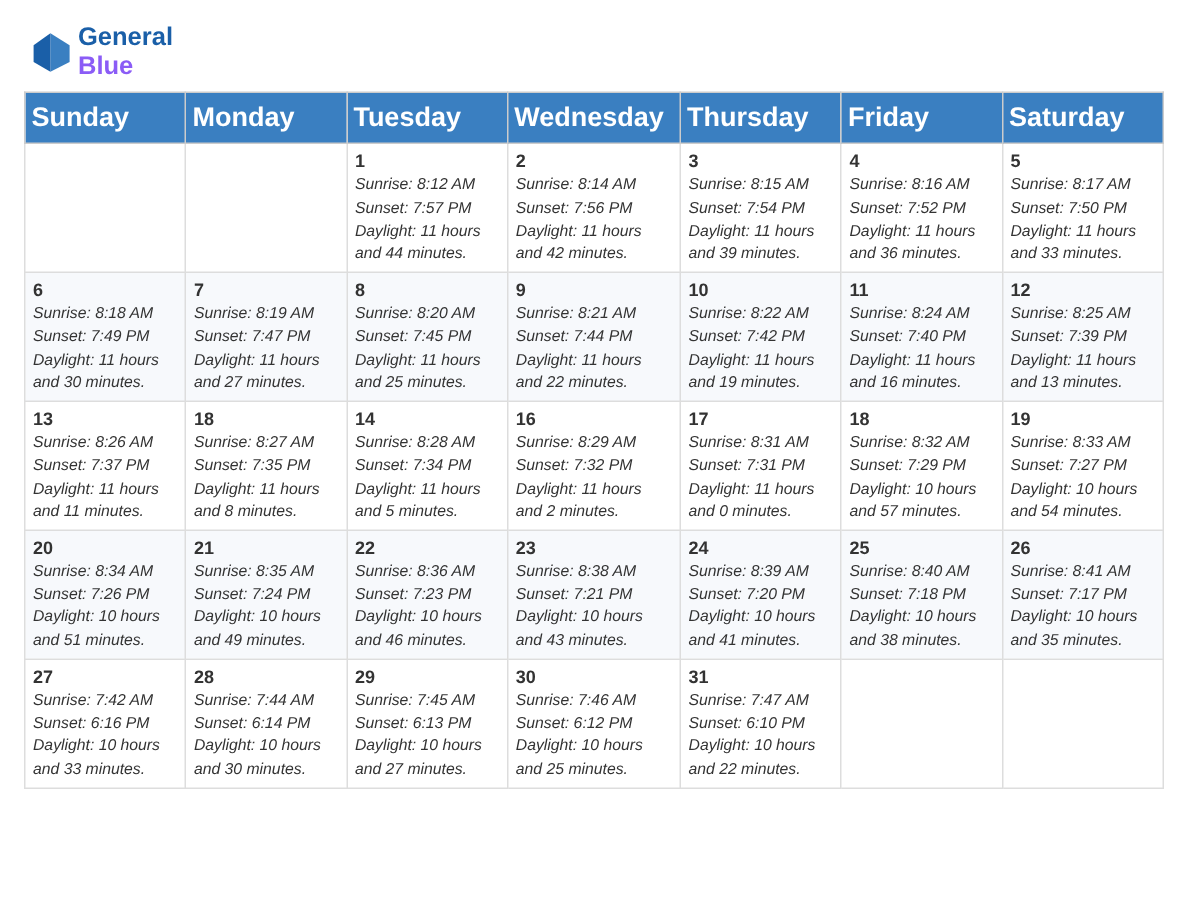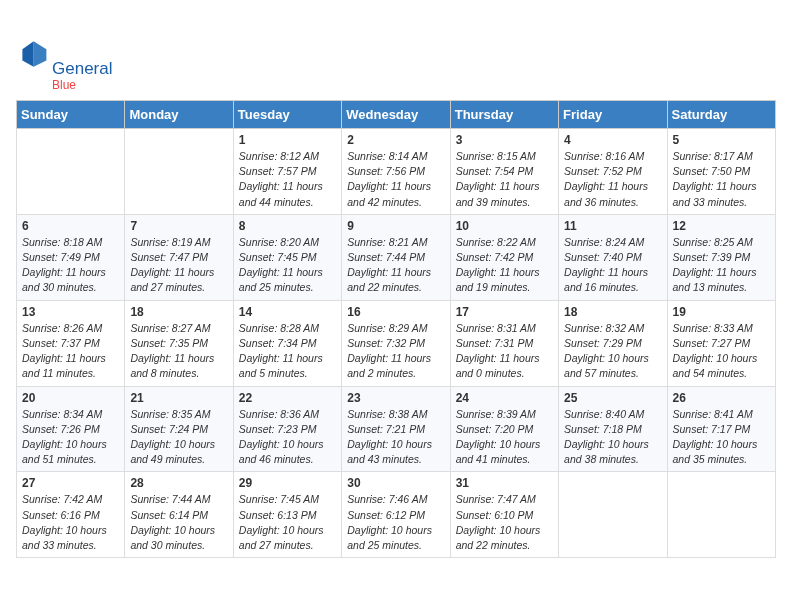--- a/index.html
+++ b/index.html
@@ -38,21 +38,21 @@
       color: #444;
     }
     .calendar {
       width: 100%;
       border-collapse: collapse;
       margin-top: 8px;
     }
     .calendar th {
       background: #3a7fc1;
       color: #fff;
-      font-size: 13px;
+      font-size: 18px;
       font-weight: bold;
       padding: 6px 4px;
       text-align: left;
       border: 1px solid #ccc;
     }
     .calendar td {
       border: 1px solid #ddd;
       vertical-align: top;
       padding: 4px 5px;
       font-size: 10.5px;
@@ -81,22 +81,22 @@
 </head>
 <body>
 
 <div class="header">
   <div class="logo">
     <svg class="logo-icon" viewBox="0 0 40 40" xmlns="http://www.w3.org/2000/svg">
       <polygon points="22,4 38,14 38,28 22,36" fill="#3a7fc1"></polygon>
       <polygon points="22,4 22,36 8,28 8,14" fill="#1a5fa8"></polygon>
     </svg>
     <div>
-      <div style="font-size:17px;font-weight:normal;color:#1a5fa8;line-height:1.1;margin-top:44px;">General</div>
-      <div style="font-size:12px;font-weight:normal;color:#ef4444;line-height:1.1;">Blue</div>
+      <div style="font-size:17px;font-weight:bold;color:#1a5fa8;line-height:1.1;">General</div>
+      <div style="font-size:17px;font-weight:bold;color:#8b5cf6;line-height:1.1;">Blue</div>
     </div>
   </div>
   <div class="title-block">
     <div class="month-title"></div>
     <div class="subtitle"></div>
   </div>
 </div>
 
 <table class="calendar">
   <thead>

